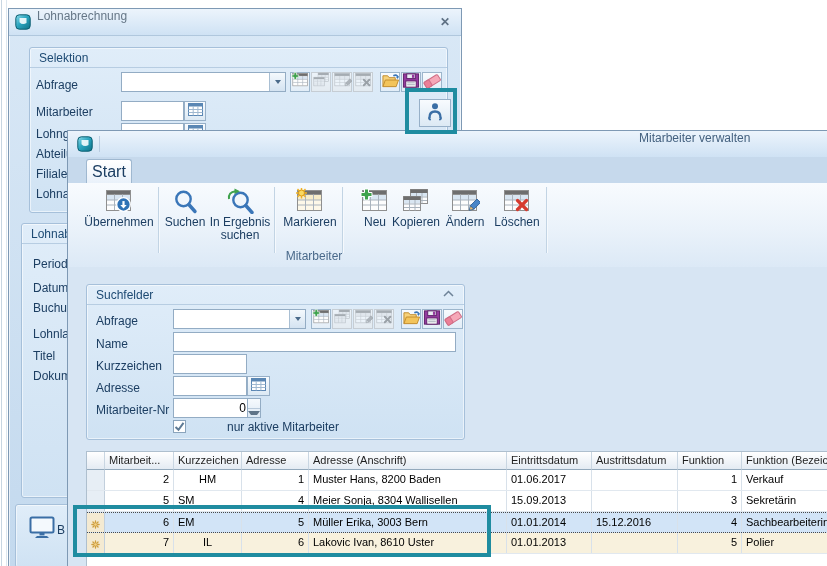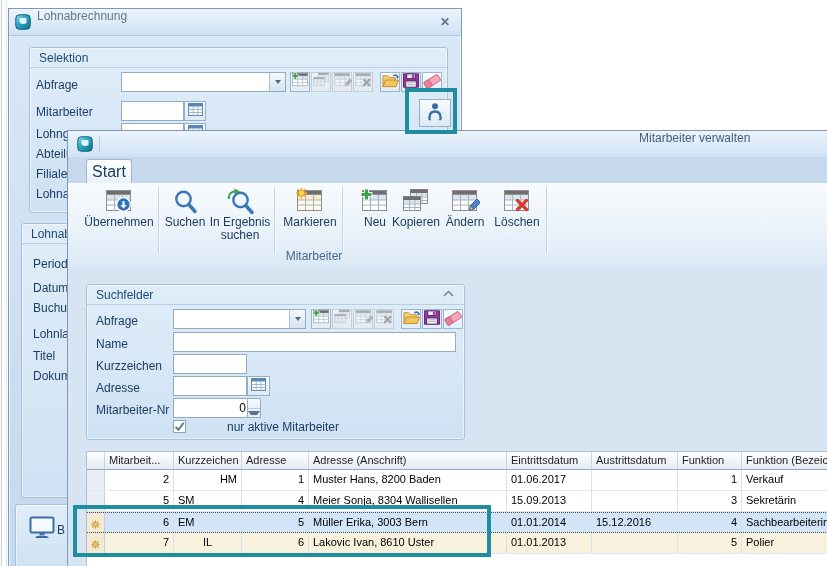--- a/index.html
+++ b/index.html
@@ -574,21 +574,21 @@
             <div class="hcell" style="width: 198px;">Adresse (Anschrift)</div>
             <div class="hcell" style="width: 85px;">Eintrittsdatum</div>
             <div class="hcell" style="width: 86px;">Austrittsdatum</div>
             <div class="hcell" style="width: 64px;">Funktion</div>
             <div class="hcell" style="width: 120px;">Funktion (Bezeichnung)</div>
           </div>
         <div id="tblBody">
             <div class="trow">
               <div class="cell indcell" style="width: 18px;"></div>
               <div class="cell" style="width: 69px; text-align: right;">2</div>
-              <div class="cell" style="width: 68px; text-align: right;">HM</div>
+              <div class="cell" style="width: 68px; text-align: center;">HM</div>
               <div class="cell" style="width: 67px; text-align: right;">1</div>
               <div class="cell" style="width: 198px; text-align: left;">Muster Hans, 8200 Baden</div>
               <div class="cell" style="width: 85px; text-align: left;">01.06.2017</div>
               <div class="cell" style="width: 86px; text-align: left;"></div>
               <div class="cell" style="width: 64px; text-align: right;">1</div>
               <div class="cell" style="width: 120px; text-align: left;">Verkauf</div>
             </div>
             <div class="trow">
               <div class="cell indcell" style="width: 18px;"></div>
               <div class="cell" style="width: 69px; text-align: right;">5</div>

